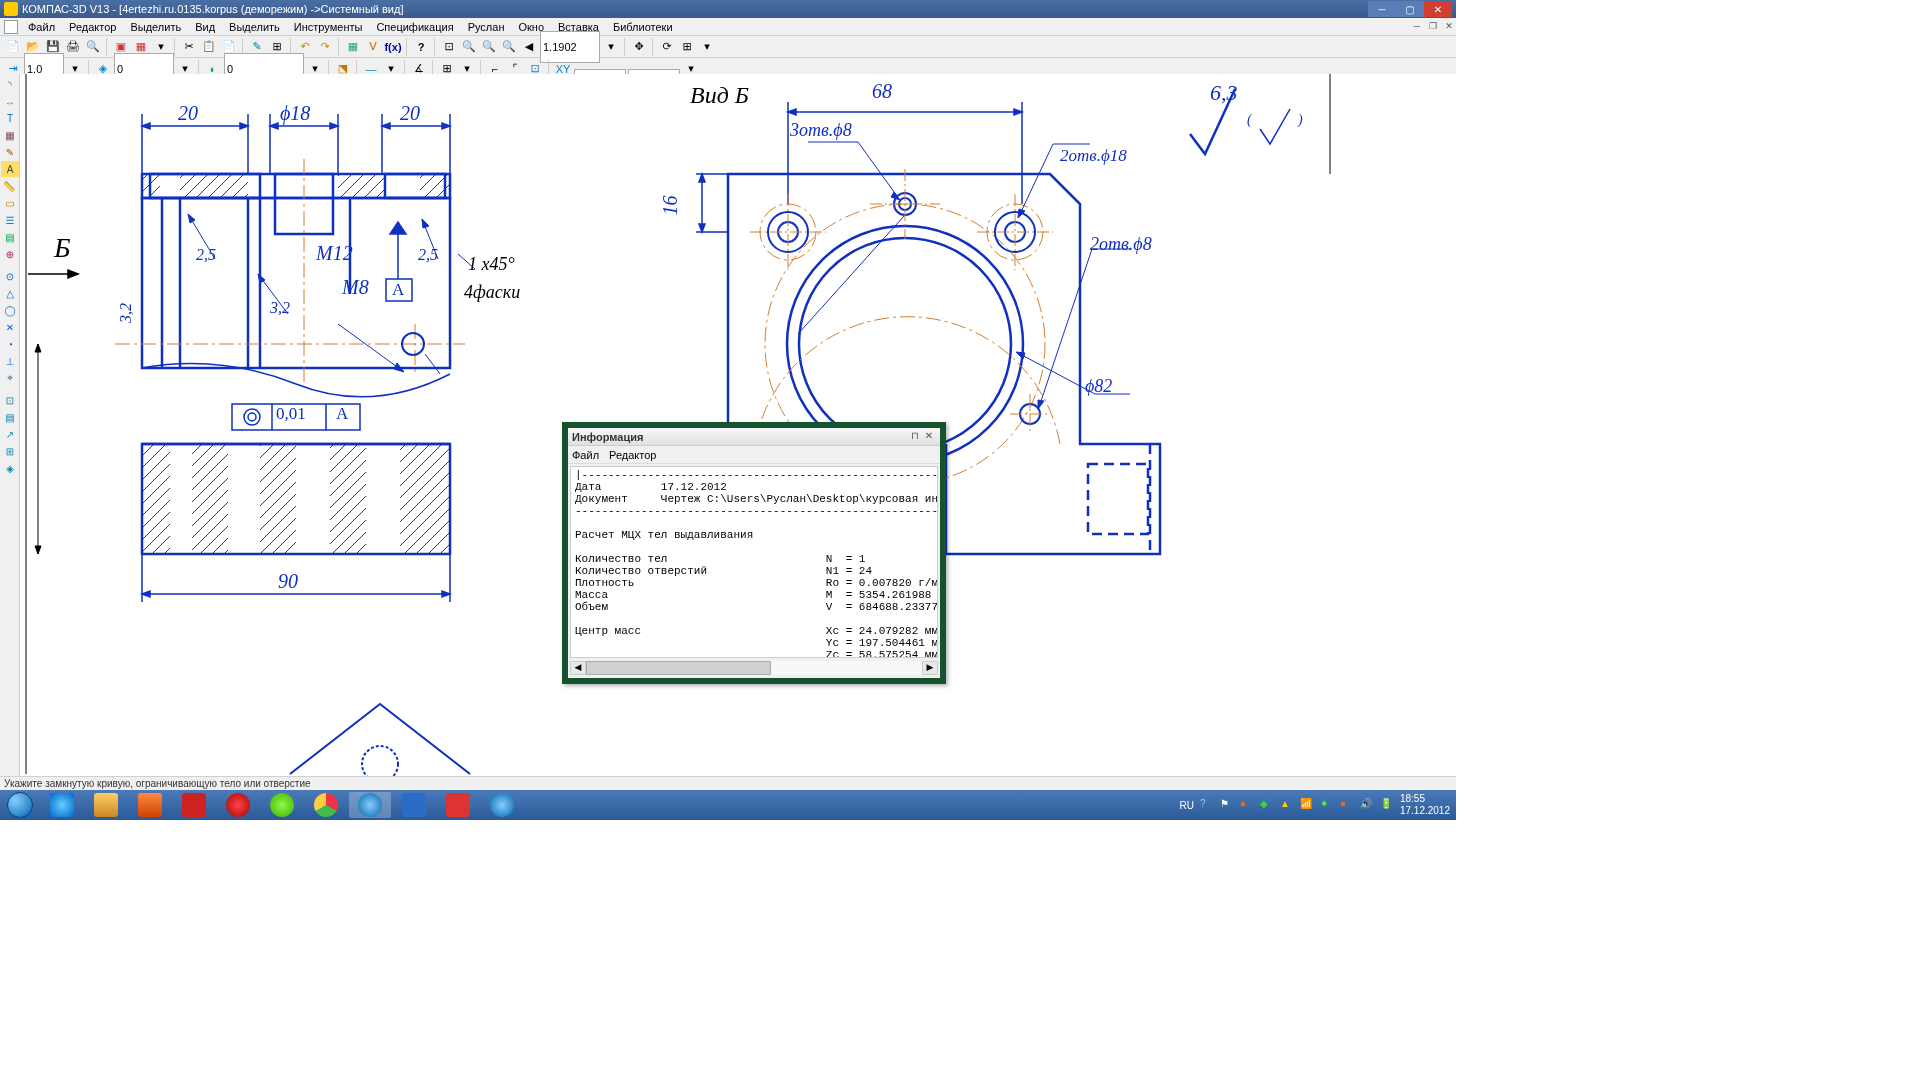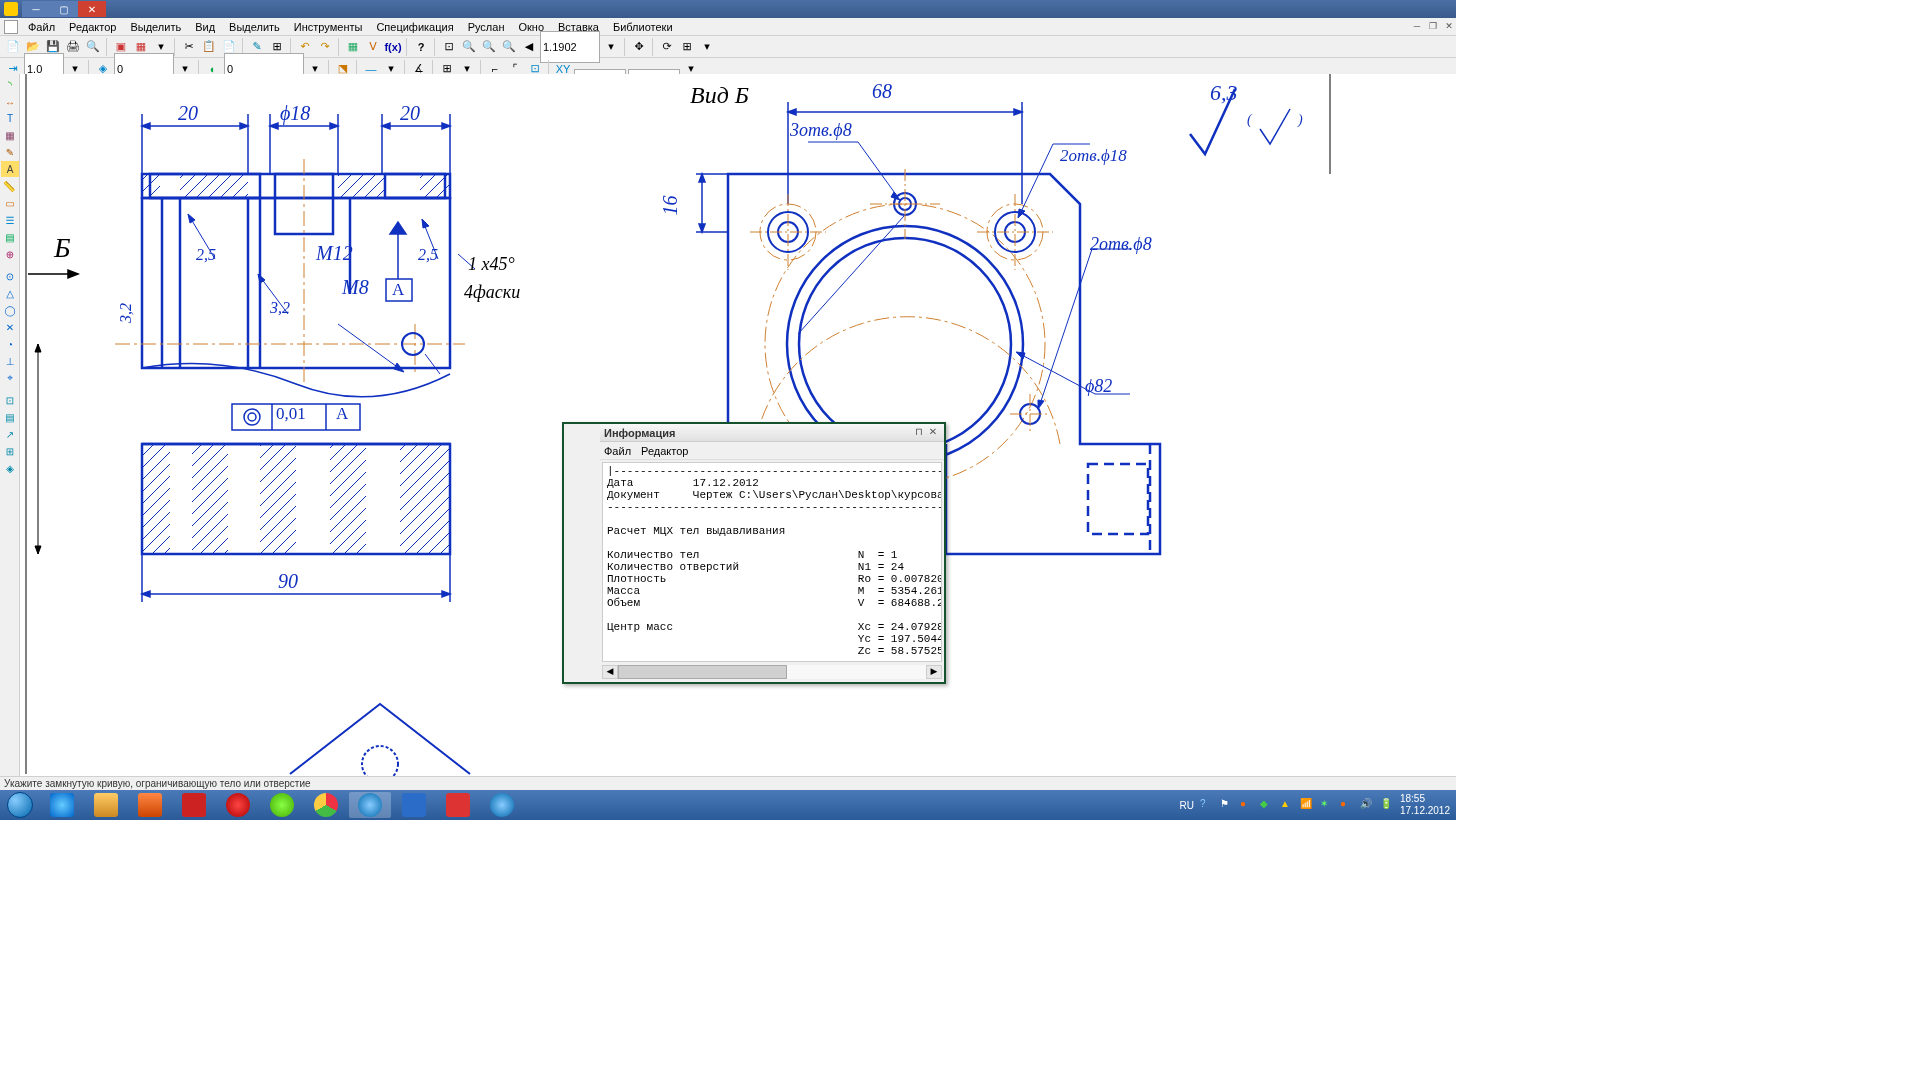--- a/index.html
+++ b/index.html
@@ -32,21 +32,21 @@
 
 .left-tools { position: absolute; left: 0; top: 74px; width: 20px; bottom: 42px; background: #f0f0f0; border-right: 1px solid #d0d0d0; display: flex; flex-direction: column; gap: 1px; padding: 2px 1px; }
 .lt-btn { width: 18px; height: 16px; display: flex; align-items: center; justify-content: center; cursor: pointer; font-size: 10px; color: #444; }
 .lt-sep { height: 4px; }
 
 
 .canvas { position: absolute; left: 20px; right: 0; top: 74px; bottom: 42px; background: #fff; overflow: hidden; }
 .drawing { position: absolute; inset: 0; font-family: "Times New Roman", Georgia, serif; font-style: italic; }
 
 
-.info-panel { position: absolute; left: 542px; top: 348px; width: 384px; height: 262px; background: #f0f0f0; border: 2px solid #14532d; box-shadow: 2px 2px 4px rgba(0,0,0,0.3); display: flex; flex-direction: column; font-family: Tahoma, sans-serif; font-style: normal; padding-left: 36px; }
+.info-panel { position: absolute; left: 542px; top: 348px; width: 384px; height: 262px; background: #f0f0f0; border: 6px solid #14532d; box-shadow: 2px 2px 4px rgba(0,0,0,0.3); display: flex; flex-direction: column; font-family: Tahoma, sans-serif; font-style: normal; }
 .info-title { height: 18px; background: linear-gradient(to bottom, #f8f8f8, #e0e0e0); display: flex; align-items: center; padding: 0 4px; border-bottom: 1px solid #ccc; }
 .info-title span { flex: 1; font-size: 11px; font-weight: bold; color: #333; }
 .info-title .pin, .info-title .close-x { width: 14px; height: 14px; text-align: center; cursor: pointer; font-size: 10px; color: #555; }
 .info-menu { height: 18px; display: flex; align-items: center; padding: 0 4px; gap: 10px; border-bottom: 1px solid #ddd; }
 .info-menu span { cursor: pointer; font-size: 11px; }
 .info-body { flex: 1; background: #fff; border: 1px solid #ccc; margin: 2px; overflow: auto; padding: 2px 4px; font-family: "Courier New", monospace; font-size: 11px; white-space: pre; color: #000; position: relative; }
 .info-hscroll { height: 16px; background: #f0f0f0; margin: 0 2px 2px 2px; display: flex; align-items: center; }
 .info-hscroll .arr { width: 16px; height: 14px; background: #e8e8e8; border: 1px solid #ccc; text-align: center; font-size: 9px; cursor: pointer; }
 .info-hscroll .track { flex: 1; height: 14px; background: #f8f8f8; position: relative; }
 .info-hscroll .thumb { position: absolute; left: 0; width: 55%; height: 100%; background: #d0d0d0; border: 1px solid #aaa; }
@@ -70,20 +70,21 @@
 
 .dim-text { position: absolute; font-size: 20px; color: #1030c0; }
 .dim-label-black { position: absolute; font-size: 22px; color: #000; font-style: italic; }
 .drawing svg { position: absolute; }
 </style>
 </head>
 <body>
 
 <div class="title-bar">
   <div class="icon"></div>
+  <div class="title-text">КОМПАС-3D V13 - [4ertezhi.ru.0135.korpus (деморежим) -&gt;Системный вид]</div>
   <div class="win-btns">
     <div class="win-btn min">─</div>
     <div class="win-btn max">▢</div>
     <div class="win-btn close">✕</div>
   </div>
 </div>
 
 <div class="menu-bar">
   <div class="doc-icon"></div>
   <span class="menu-item">Файл</span>

